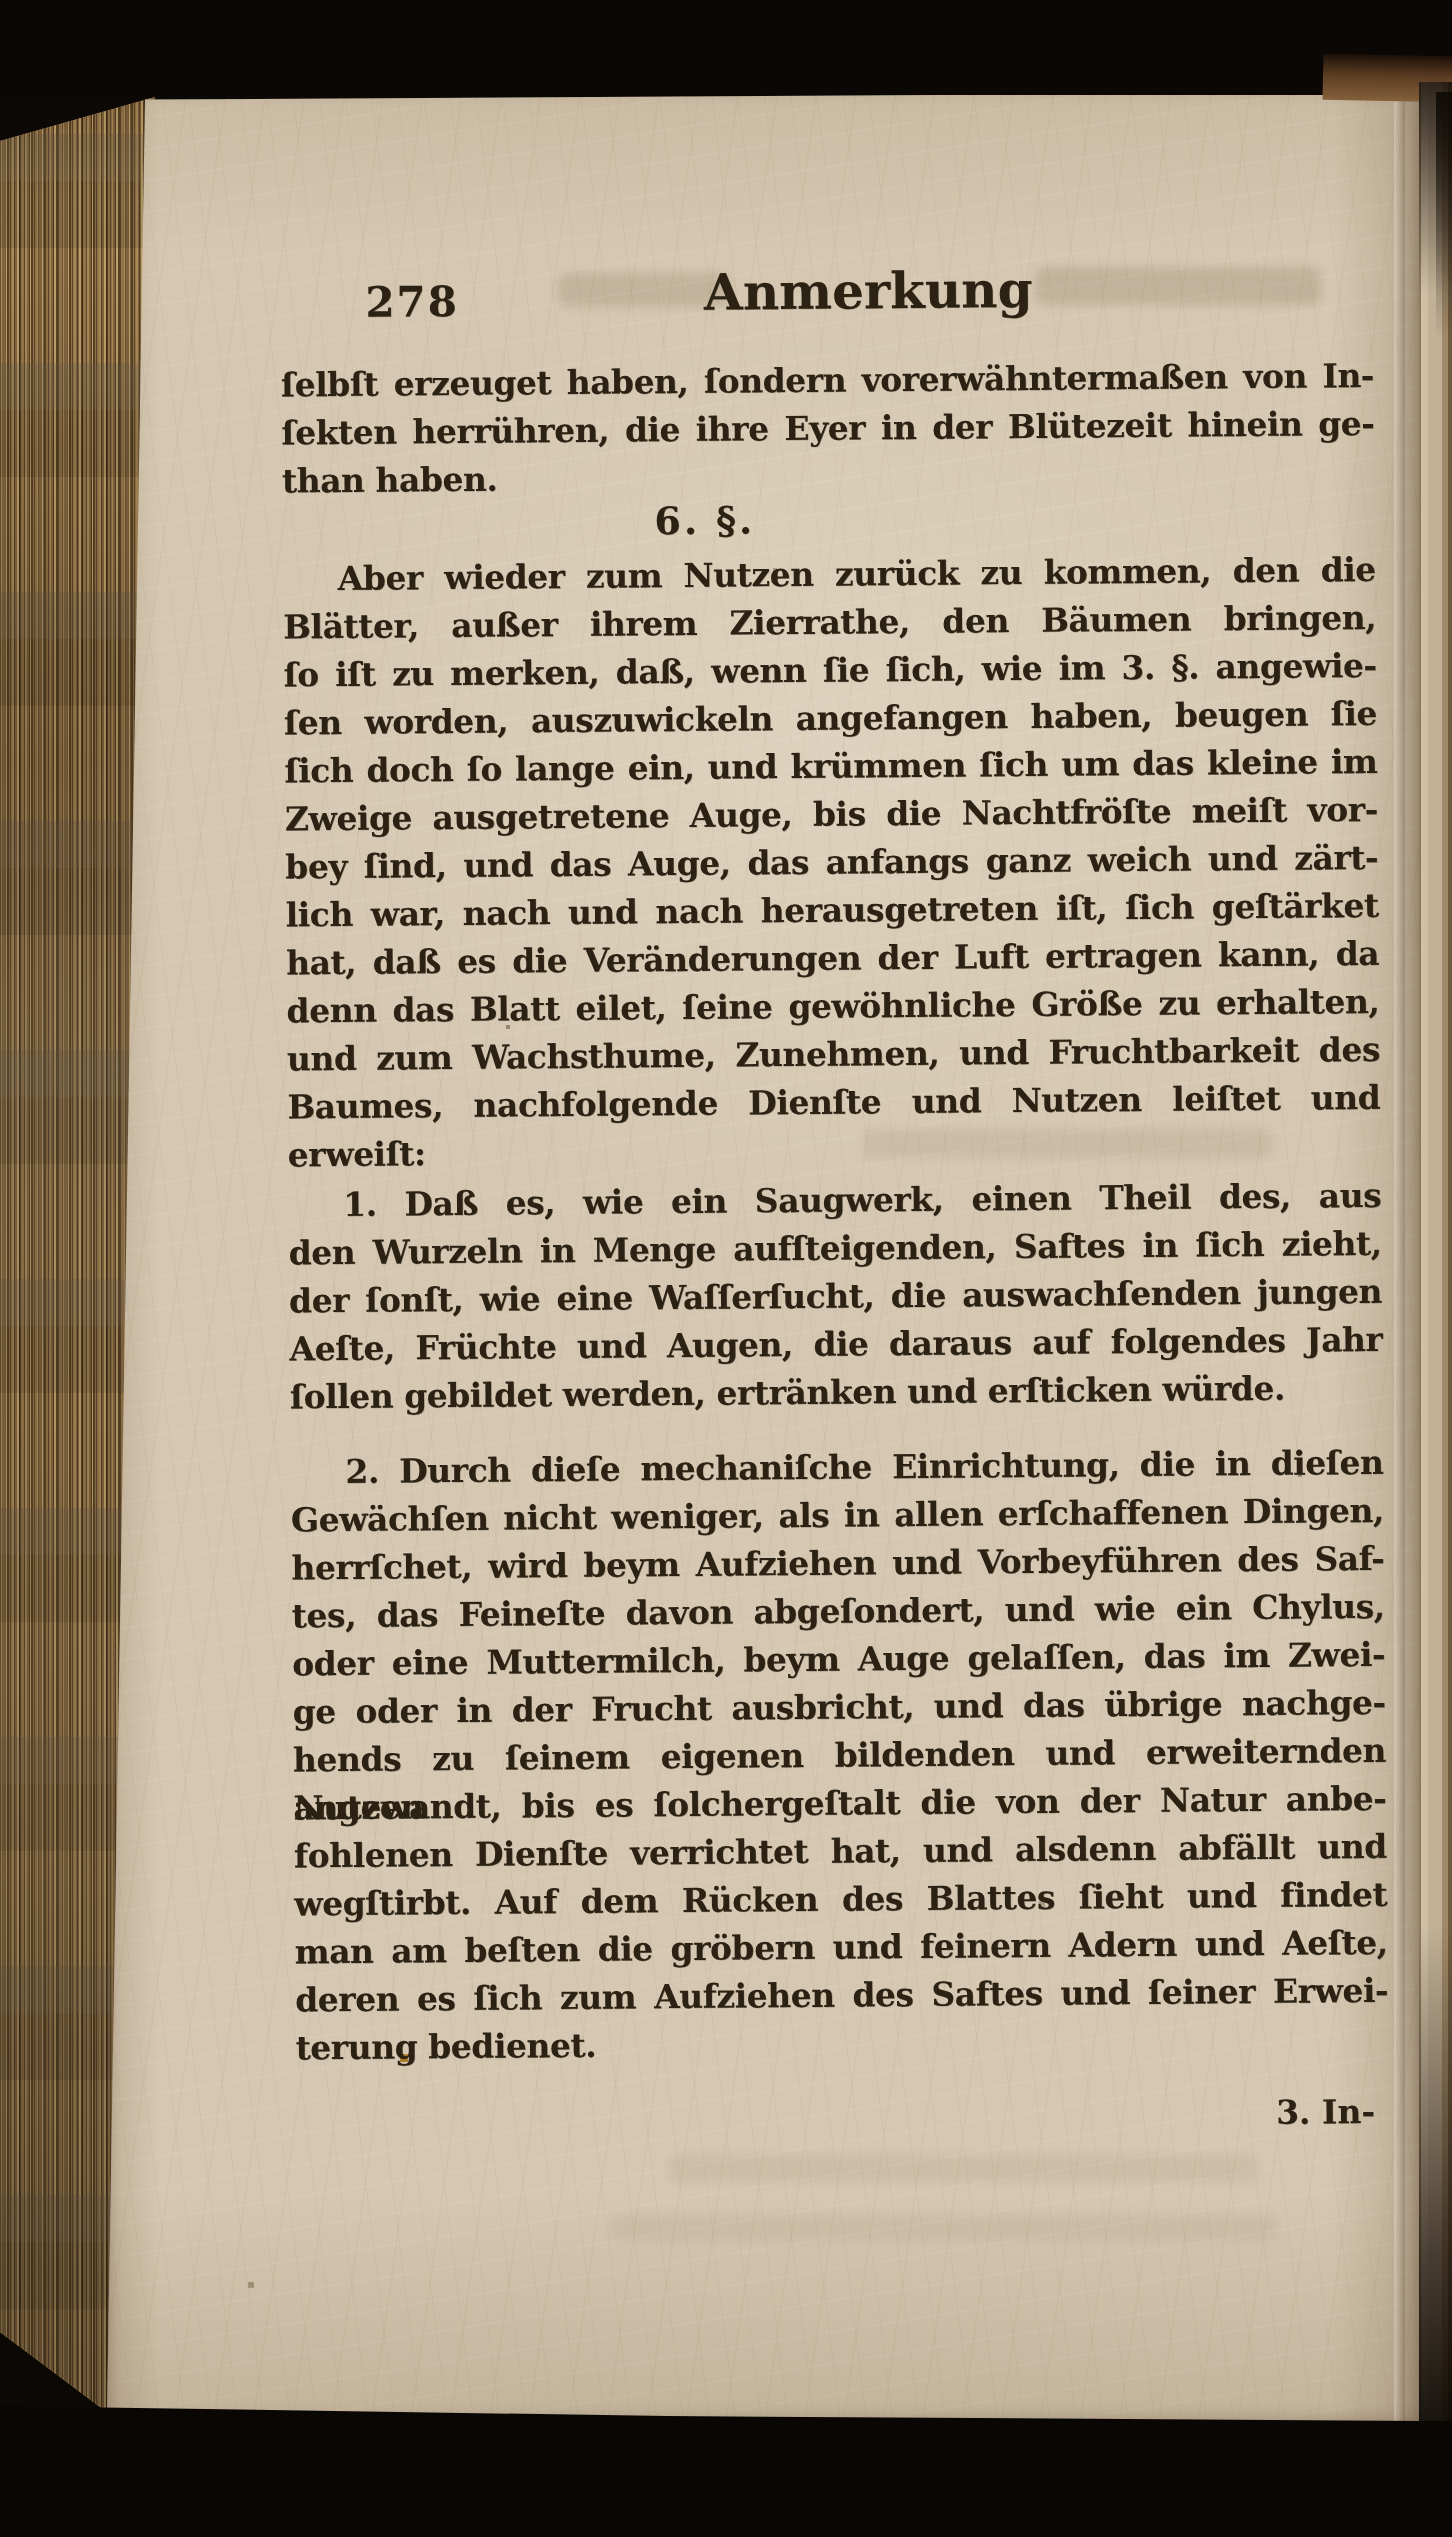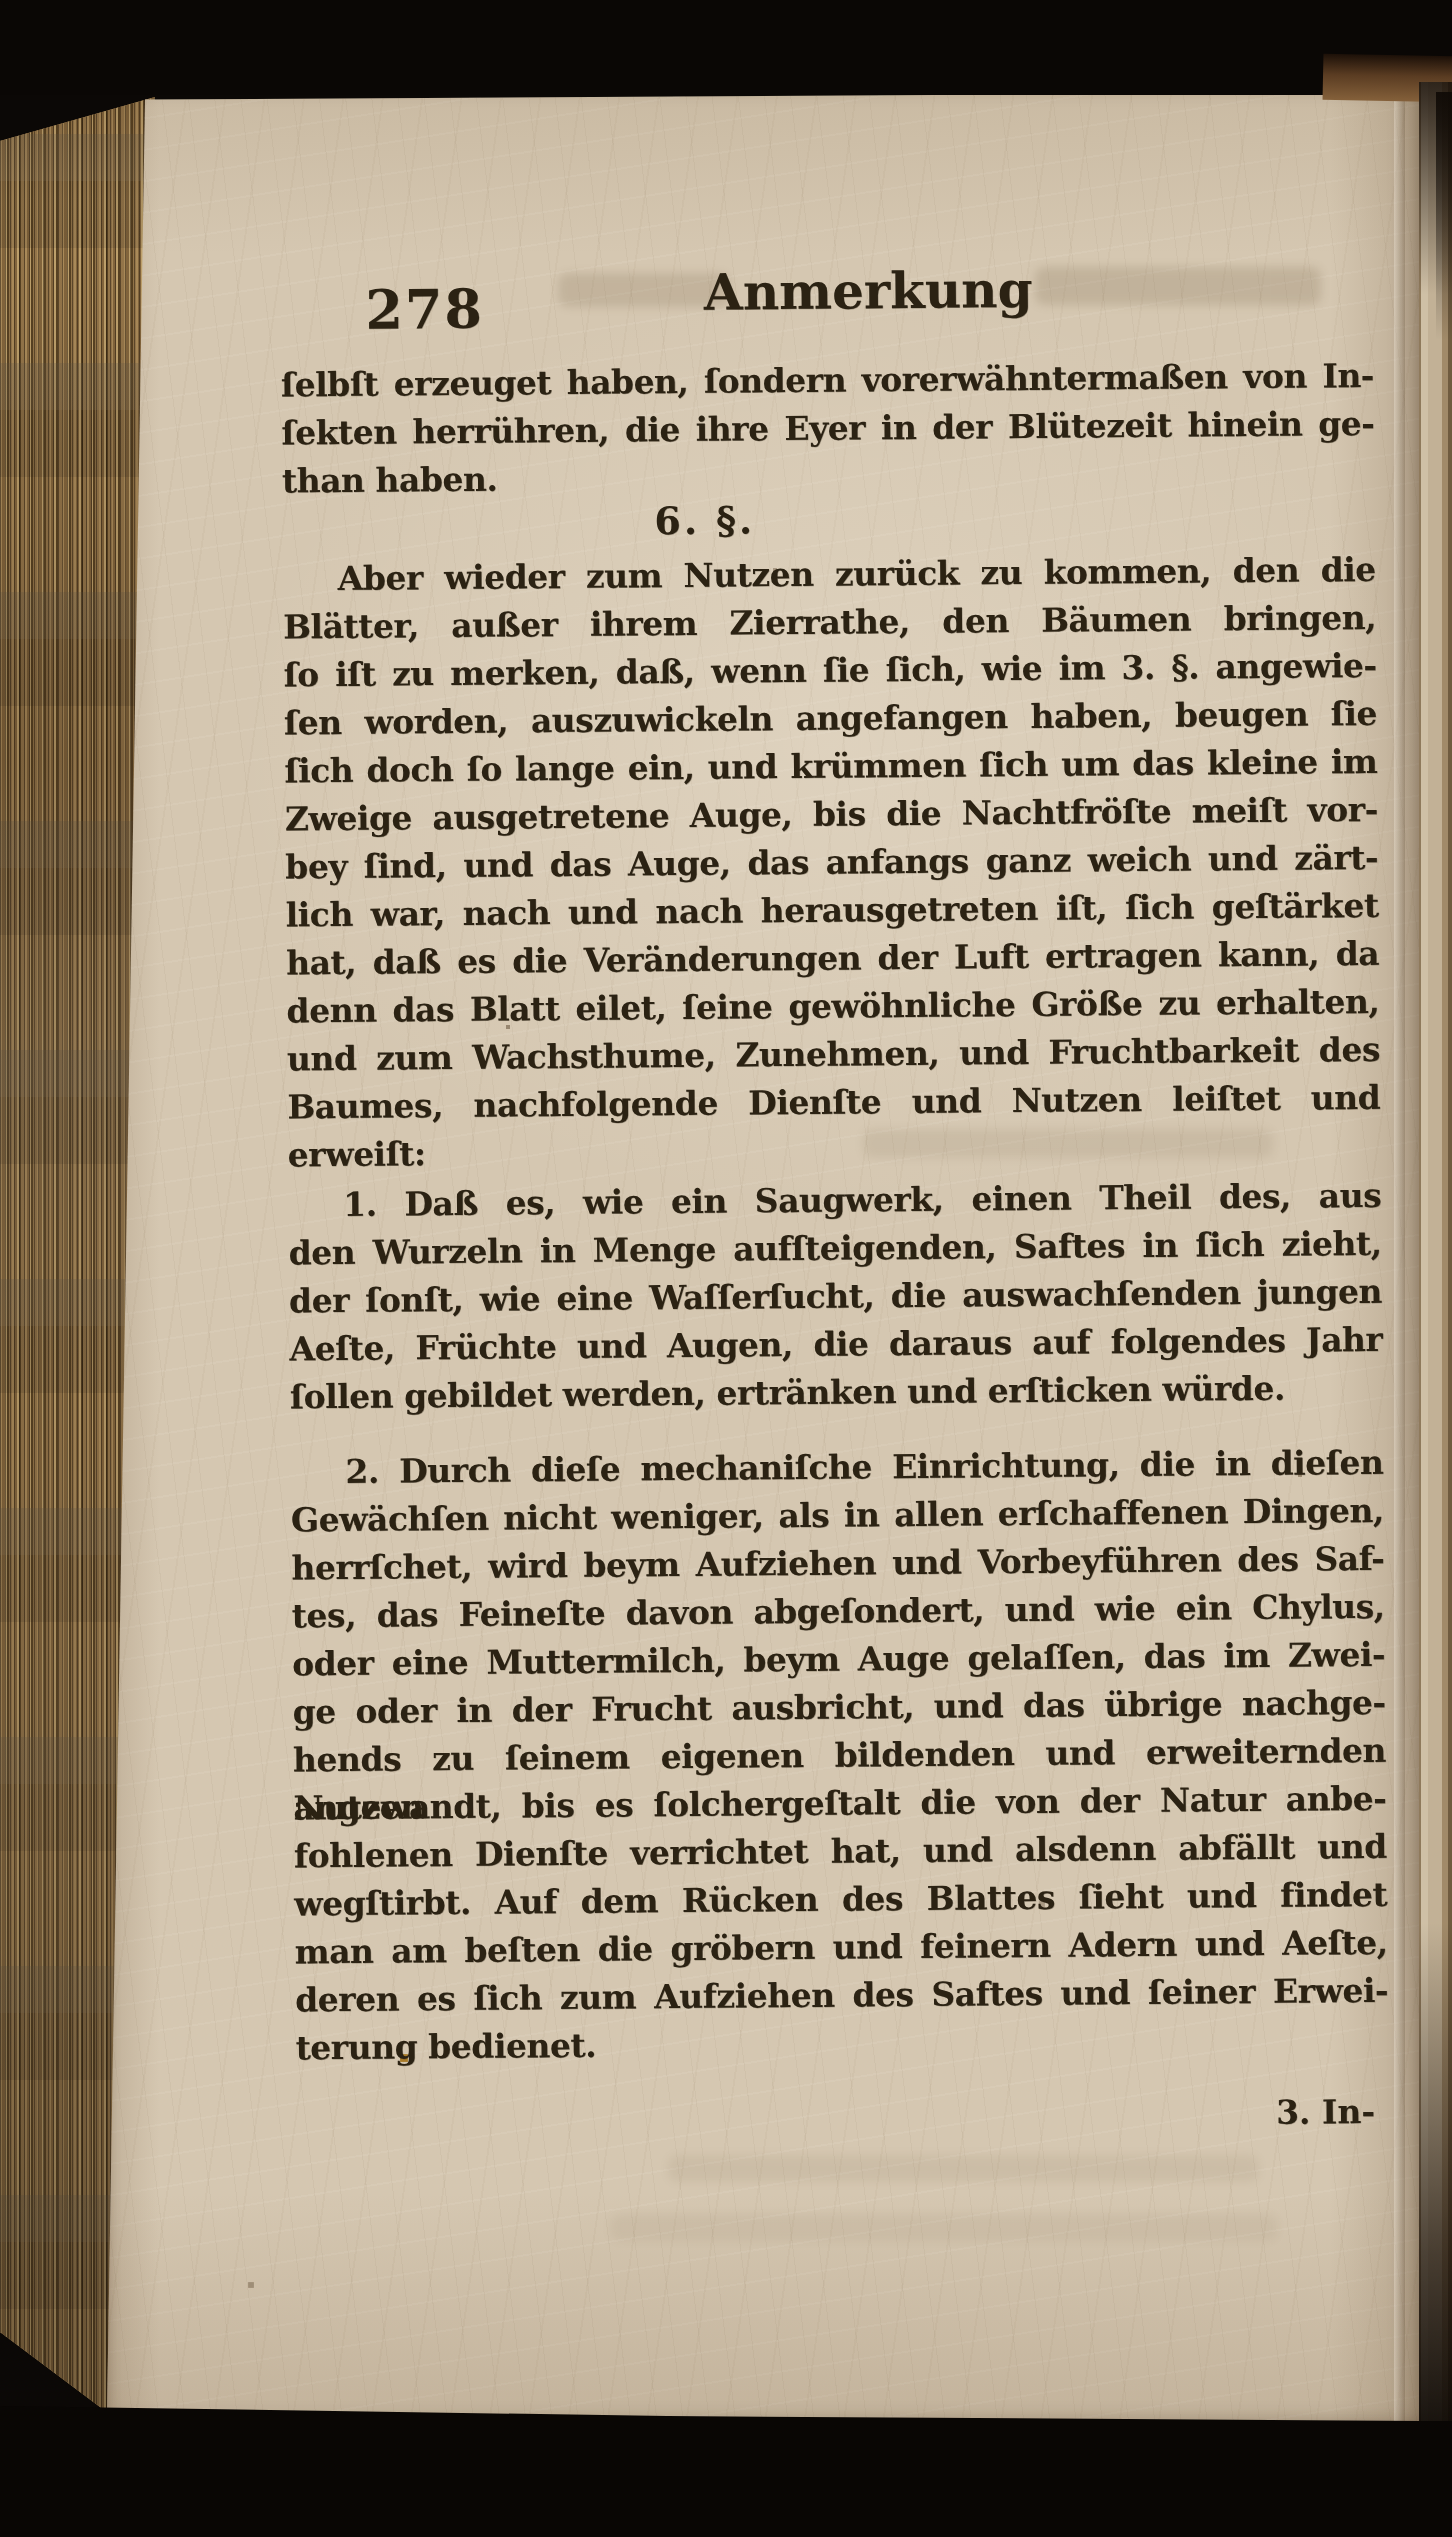--- a/index.html
+++ b/index.html
@@ -34,21 +34,21 @@
                inset 7.6px 0 13.3px -7.6px rgba(80,60,35,.30),
                inset 0 -15.3px 21px -13.3px rgba(60,40,20,.32);}
 
   .crease{left:1287px;top:0;width:11.4px;height:2334px;
     background:linear-gradient(90deg, rgba(255,250,240,.30), rgba(70,50,30,.22));}
 
   
   .text-layer{left:0;top:0;width:1315px;height:2334px;
     transform:rotate(-0.5deg);transform-origin:1144px 172px;
     color:#2b2213;text-shadow:0.5px 0.5px 0 rgba(43,34,19,.35);}
-  .folio{left:258px;top:178px;font-size:54px;font-weight:700;letter-spacing:1.9px;}
+  .folio{left:258px;top:178px;font-size:42px;font-weight:700;letter-spacing:1.9px;}
   .title{left:475px;top:166px;width:572px;text-align:center;
          font-size:50px;font-weight:700;}
   .sechead{left:405px;top:401px;width:381px;text-align:center;
          font-size:38px;font-weight:700;letter-spacing:2.9px;}
   .para{left:173px;width:1093px;}
   .line{height:48px;line-height:48px;font-size:33px;font-weight:700;
         letter-spacing:-0.5px;text-align:justify;text-align-last:justify;
         overflow:visible;white-space:normal;}
   .line.end{text-align-last:left;}
   .line.ind{text-indent:55px;}

